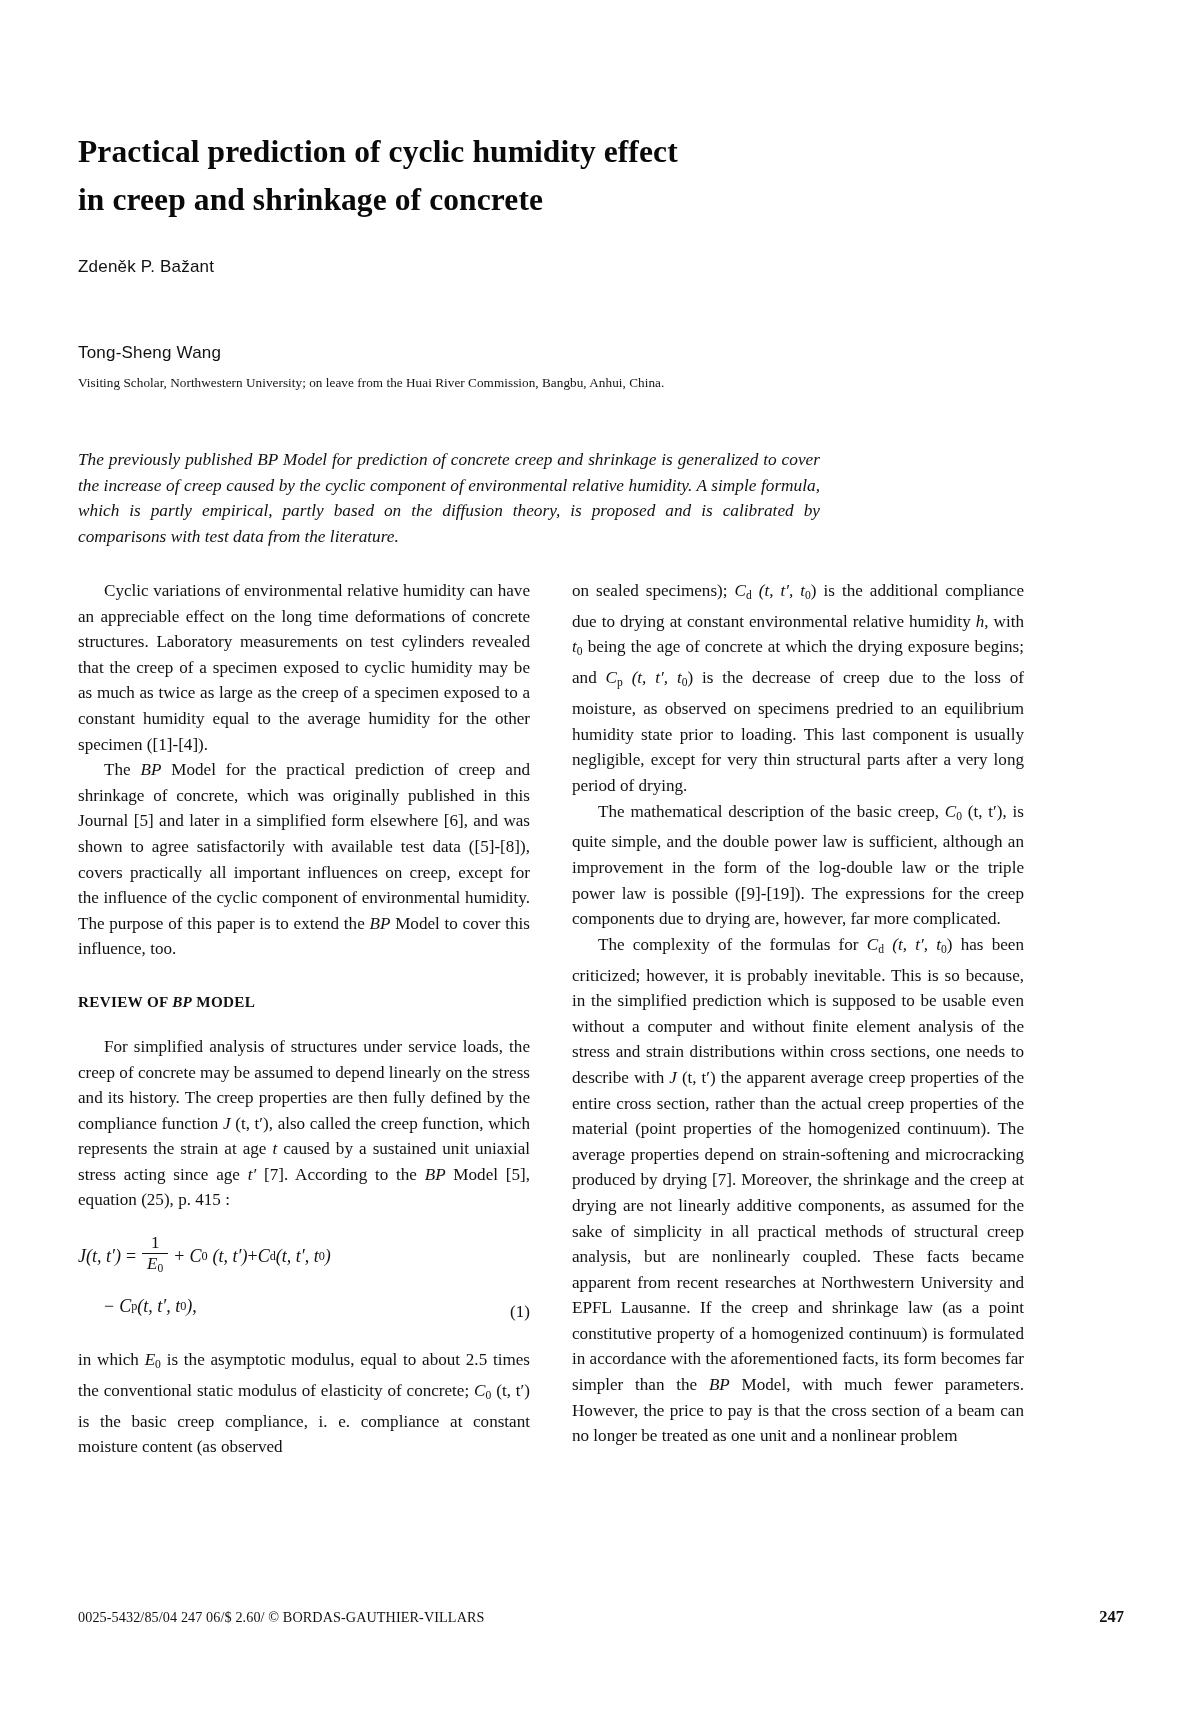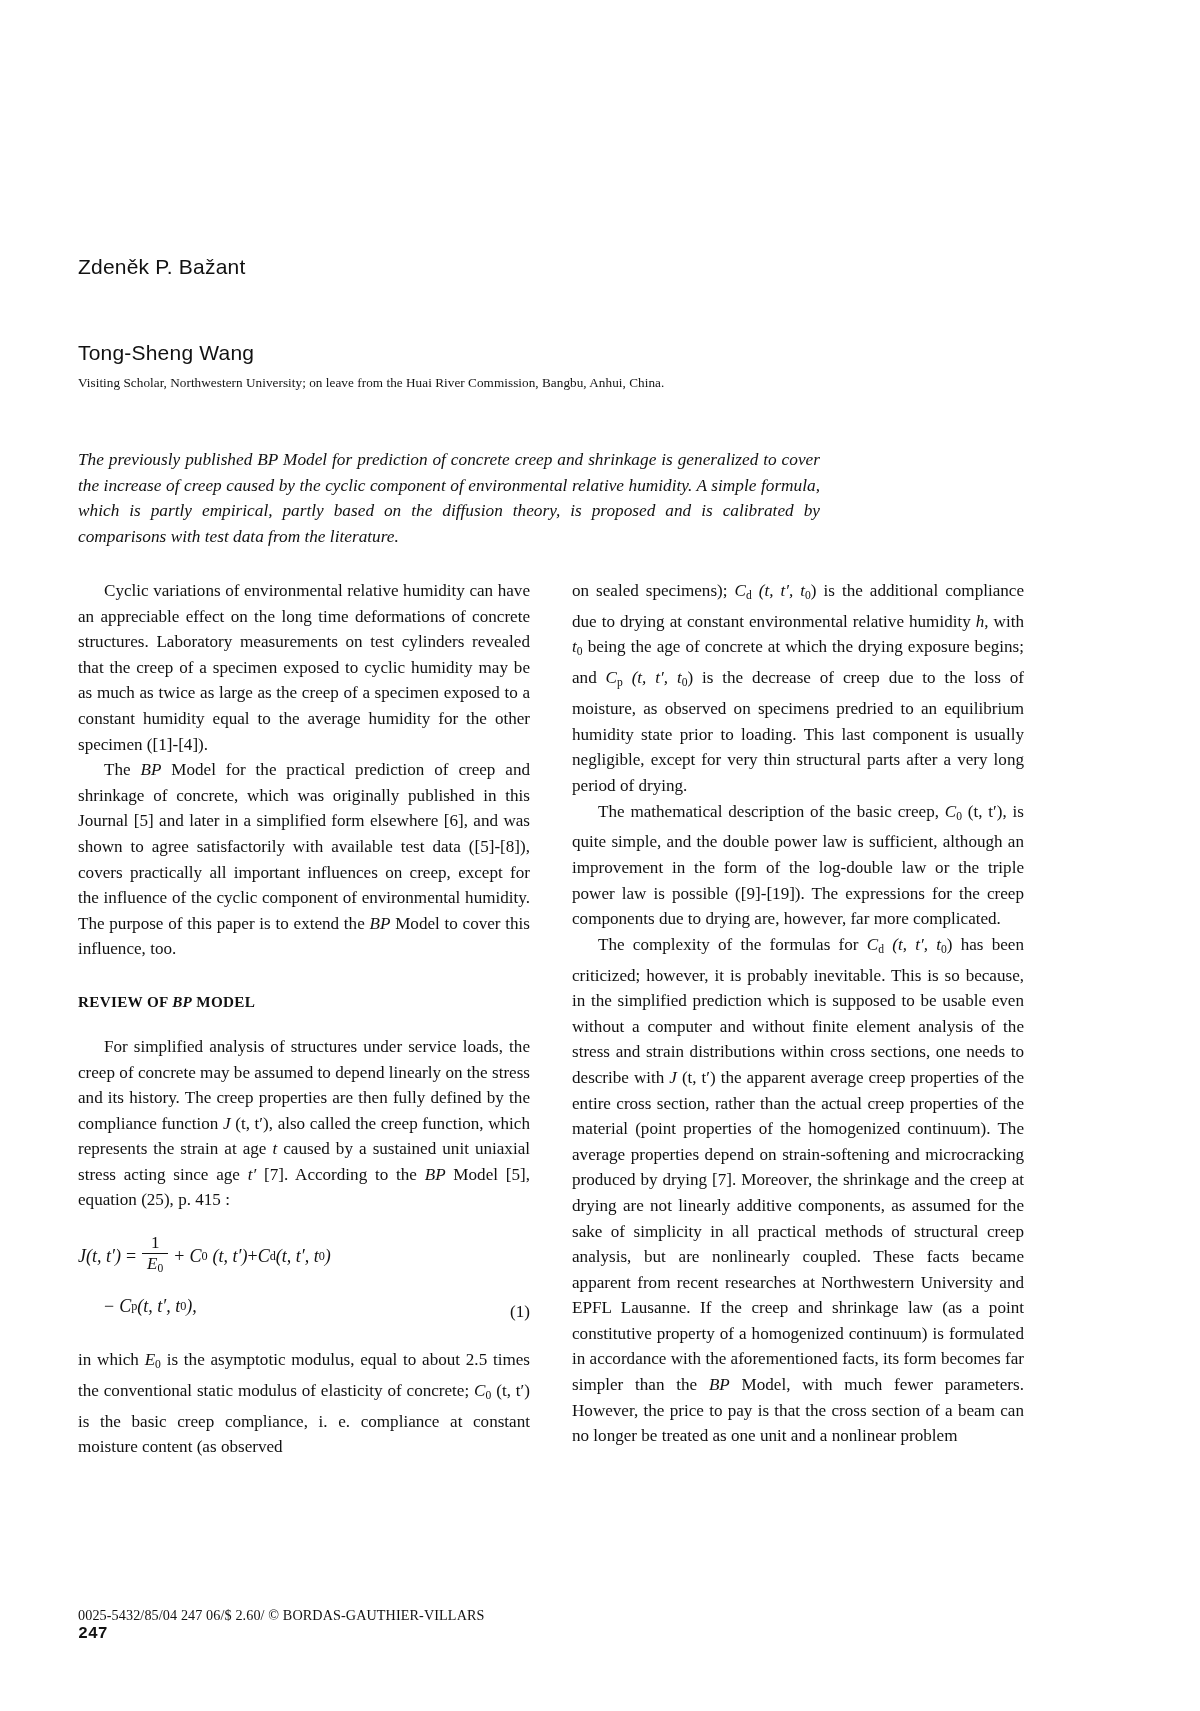--- a/index.html
+++ b/index.html
@@ -40,21 +40,21 @@
     color: #0a0a0a;
     white-space: nowrap;
   }
 
   
   .author-block { position: absolute; left: 78px; width: 1045px; }
   .author-1 { top: 254px; }
   .author-2 { top: 340px; }
   .author-name {
     font-family: "Liberation Sans", sans-serif;
-    font-size: 21px;
+    font-size: 17px;
     line-height: 26px;
     font-weight: 400;
     color: #111;
     letter-spacing: 0.2px;
   }
   .affil {
     font-family: "Liberation Serif", serif;
     font-size: 13.2px;
     line-height: 17.5px;
     color: #111;
@@ -164,40 +164,43 @@
 
   
   .footer {
     position: absolute;
     left: 78px;
     top: 1607px;
     width: 1046px;
     display: flex;
     justify-content: space-between;
     align-items: baseline;
-    flex-direction: column;
   }
   .footer-left {
     font-family: "Liberation Serif", serif;
     font-size: 14.2px;
     letter-spacing: 0.1px;
     color: #111;
   }
   .footer-right {
-    font-family: Liberation Mono, monospace;
+    font-family: Liberation Serif, serif;
     font-weight: bold;
     font-size: 16.5px;
     color: #111;
   }
 </style>
 </head>
 <body>
 
 <div class="page">
 
+  <div class="title-block">
+    <div class="title-line">Practical prediction of cyclic humidity effect</div>
+    <div class="title-line">in creep and shrinkage of concrete</div>
+  </div>
 
   <div class="author-block author-1">
     <div class="author-name">Zdeněk P. Bažant</div>
   </div>
 
   <div class="author-block author-2">
     <div class="author-name">Tong-Sheng Wang</div>
     <div class="affil affil-2">Visiting Scholar, Northwestern University; on leave from the Huai River Commission, Bangbu, Anhui, China.</div>
   </div>
 

